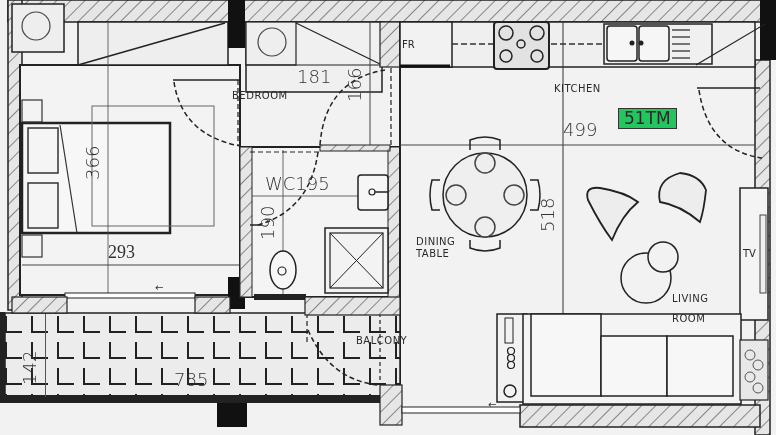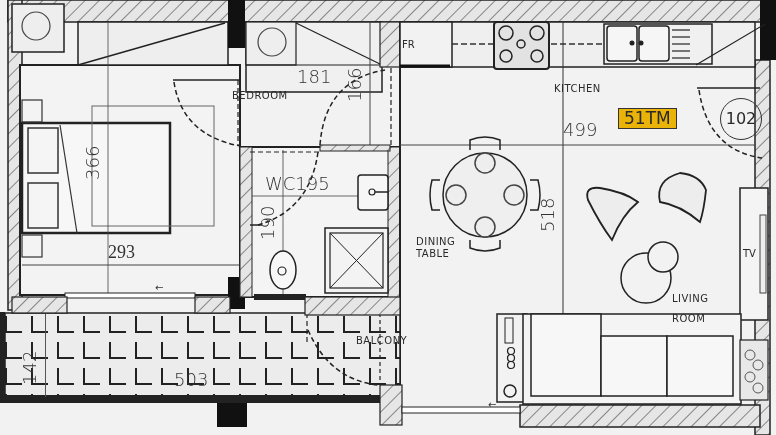--- a/index.html
+++ b/index.html
@@ -3,21 +3,21 @@
   <meta charset="utf-8">
   <style>
     html, body { margin:0; padding:0; background:#ffffff; }
     body { width:776px; height:435px; overflow:hidden; }
     #plan { position:absolute; left:0; top:0; width:776px; height:435px; background:#f2f2f2; }
     svg { position:absolute; left:0; top:0; }
     .lbl { position:absolute; font-family:"DejaVu Sans", sans-serif; color:#2a2a2a; white-space:nowrap; line-height:1; }
     .room { font-size:10px; letter-spacing:0.5px; }
     .dim { font-size:18px; font-weight:300; color:#333; }
     .dim-v { transform-origin:left top; transform:rotate(-90deg); }
-    .badge { border:1.5px solid #333; padding:1px 5px; font-size:17px; background:#eab308; }
+    .badge { border:1.5px solid #333; padding:1px 5px; font-size:17px; background:#22c55e; }
     .circ { border:1.5px solid #333; border-radius:50%; width:40px; height:40px; display:flex; align-items:center; justify-content:center; font-size:16px; }
     .small { font-size:10px; }
   </style>
 </head>
 <body>
 
 <div id="plan">
   <svg width="776" height="435" viewBox="0 0 776 435">
     <defs>
       <pattern id="hatch" patternUnits="userSpaceOnUse" width="10" height="10" patternTransform="rotate(45)">
@@ -218,18 +218,17 @@
   <span class="lbl small" style="left:402px;top:40px;">FR</span>
   <span class="lbl small" style="left:743px;top:249px;">TV</span>
 
   <span class="lbl dim dim-v" style="left:84px;top:180px;">366</span>
   <span class="lbl dim" style="left:108px;top:243px;font-family:Liberation Serif, serif;">293</span>
   <span class="lbl dim" style="left:297px;top:68px;">181</span>
   <span class="lbl dim dim-v" style="left:346px;top:102px;">166</span>
   <span class="lbl dim dim-v" style="left:259px;top:240px;">190</span>
   <span class="lbl dim" style="left:563px;top:121px;">499</span>
   <span class="lbl dim dim-v" style="left:539px;top:232px;">518</span>
-  <span class="lbl dim" style="left:174px;top:371px;">503</span>
+  <span class="lbl dim" style="left:174px;top:371px;">785</span>
   <span class="lbl dim dim-v" style="left:21px;top:385px;">142</span>
 
   <span class="lbl badge" style="left:618px;top:108px;">51TM</span>
-  <span class="lbl circ" style="left:720px;top:98px;">102</span>
 </div>
 
 </body></html>

